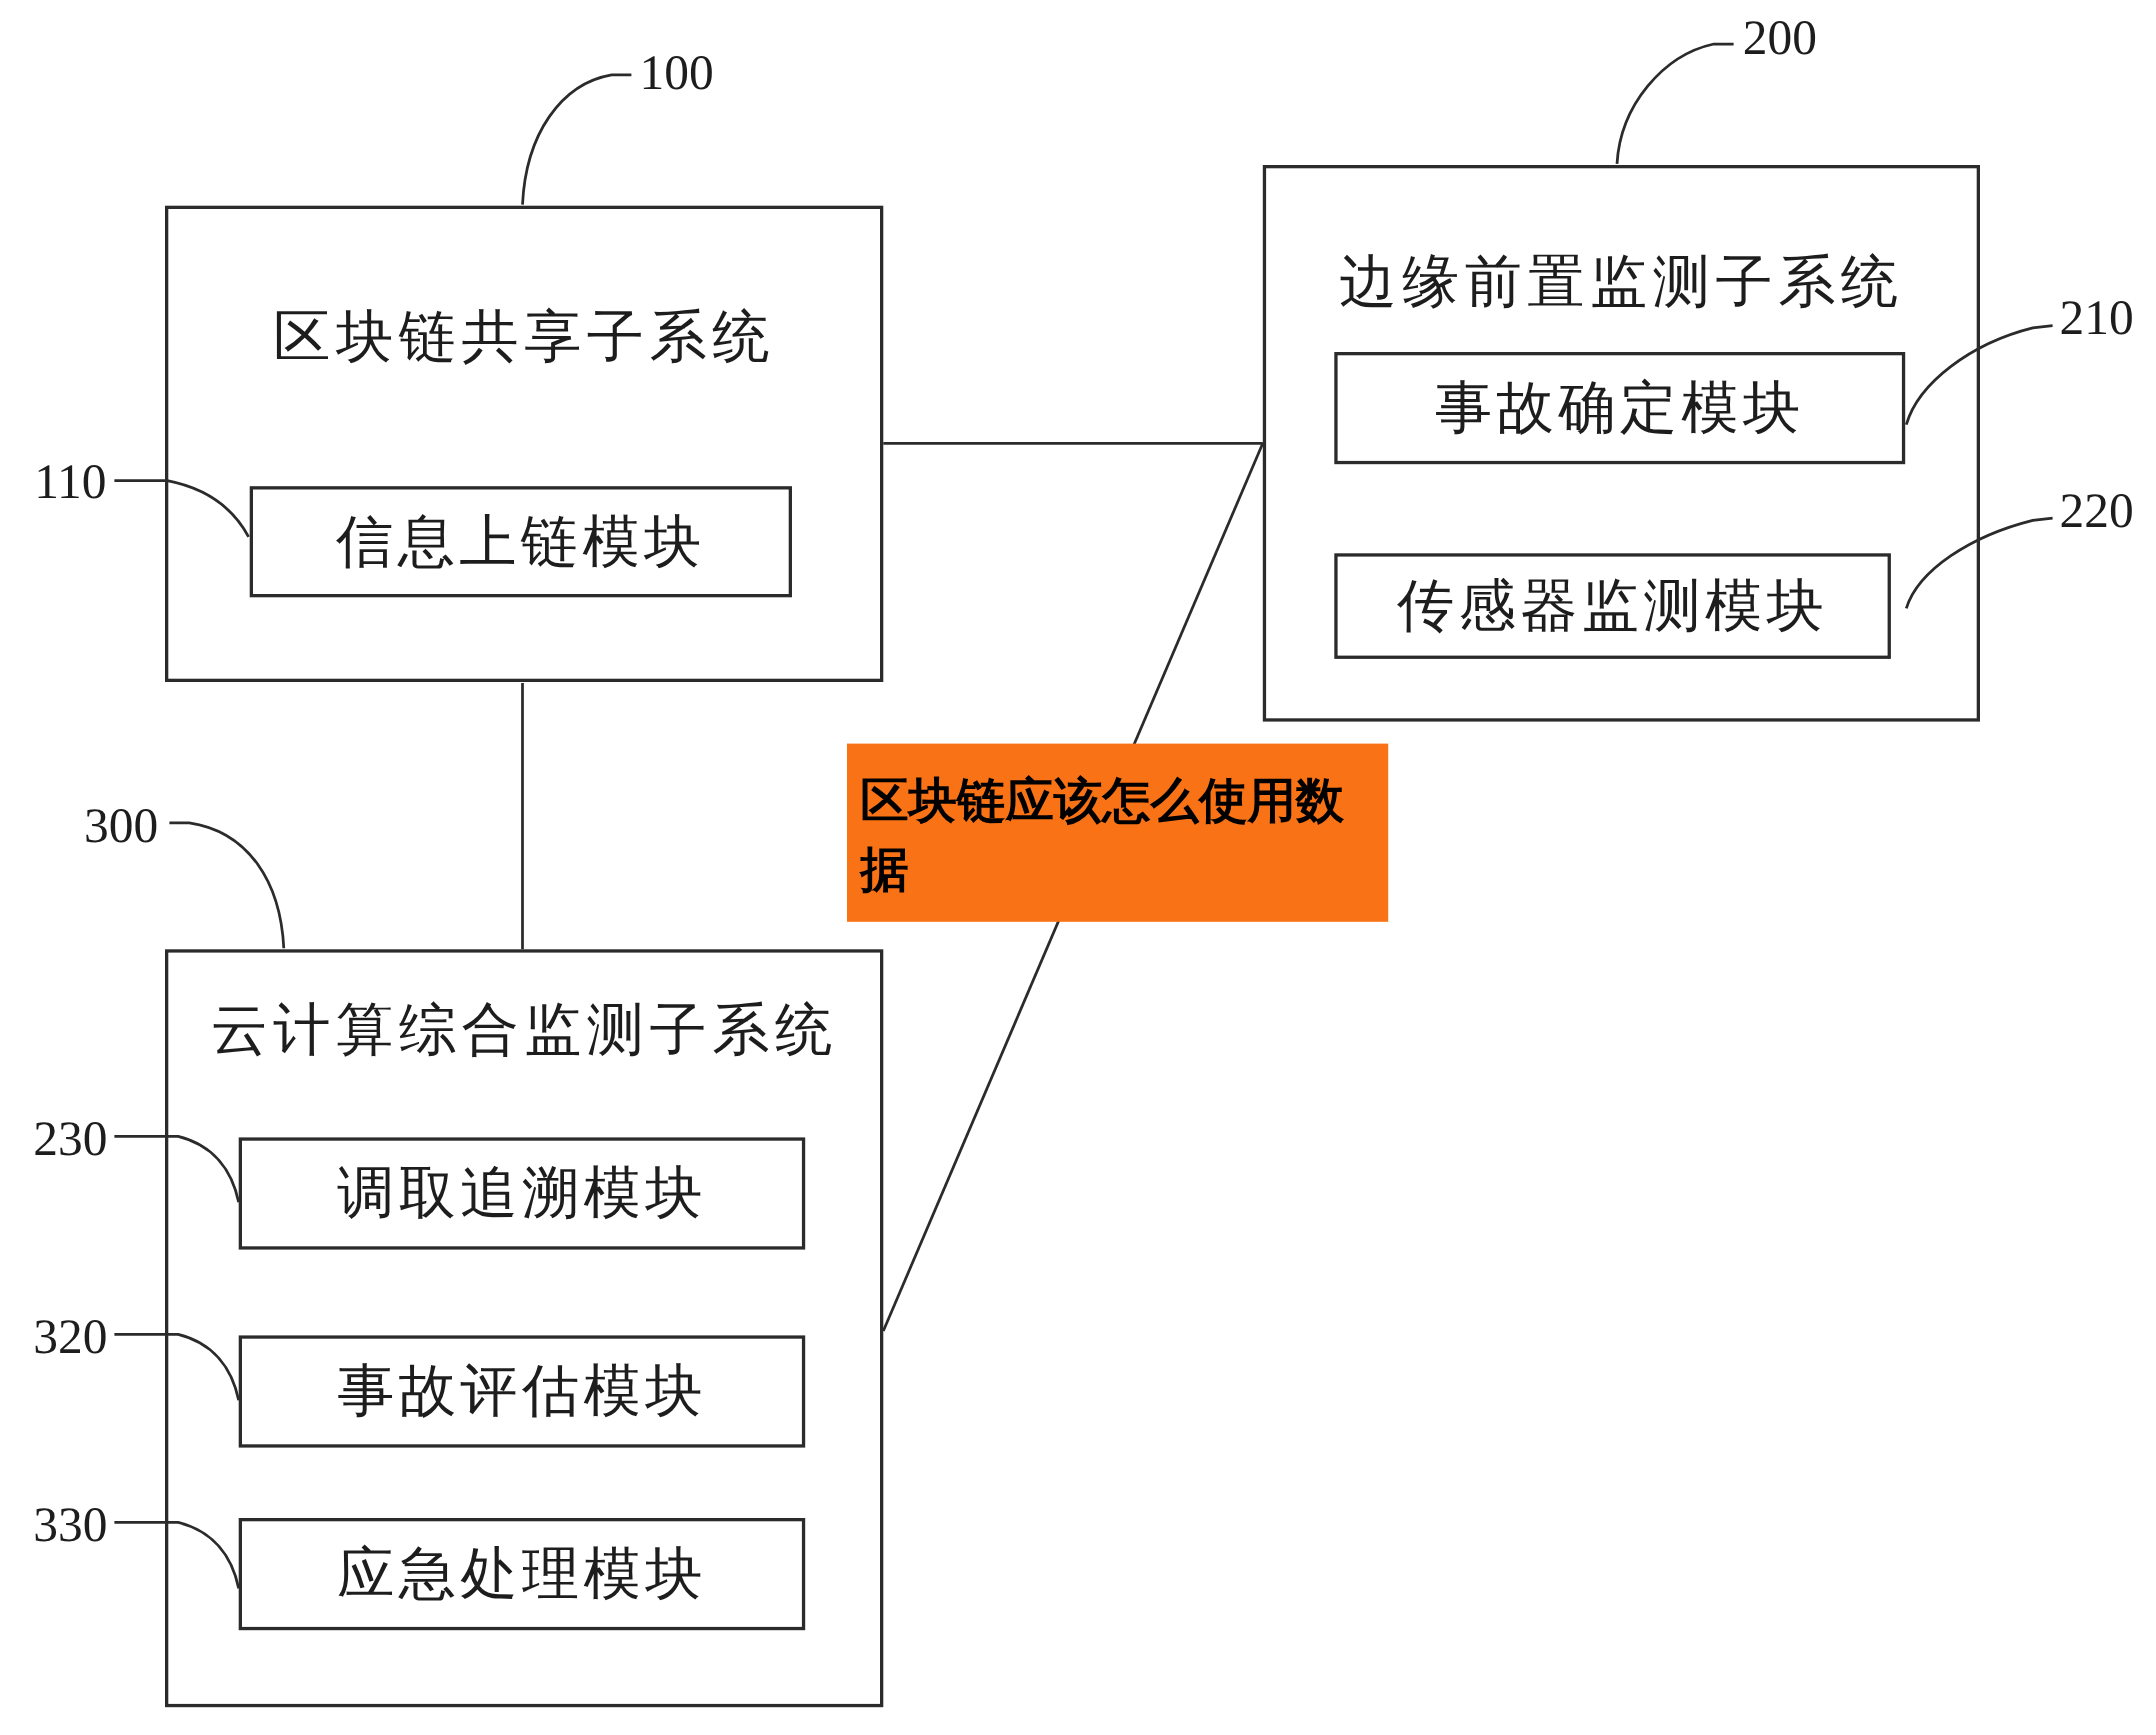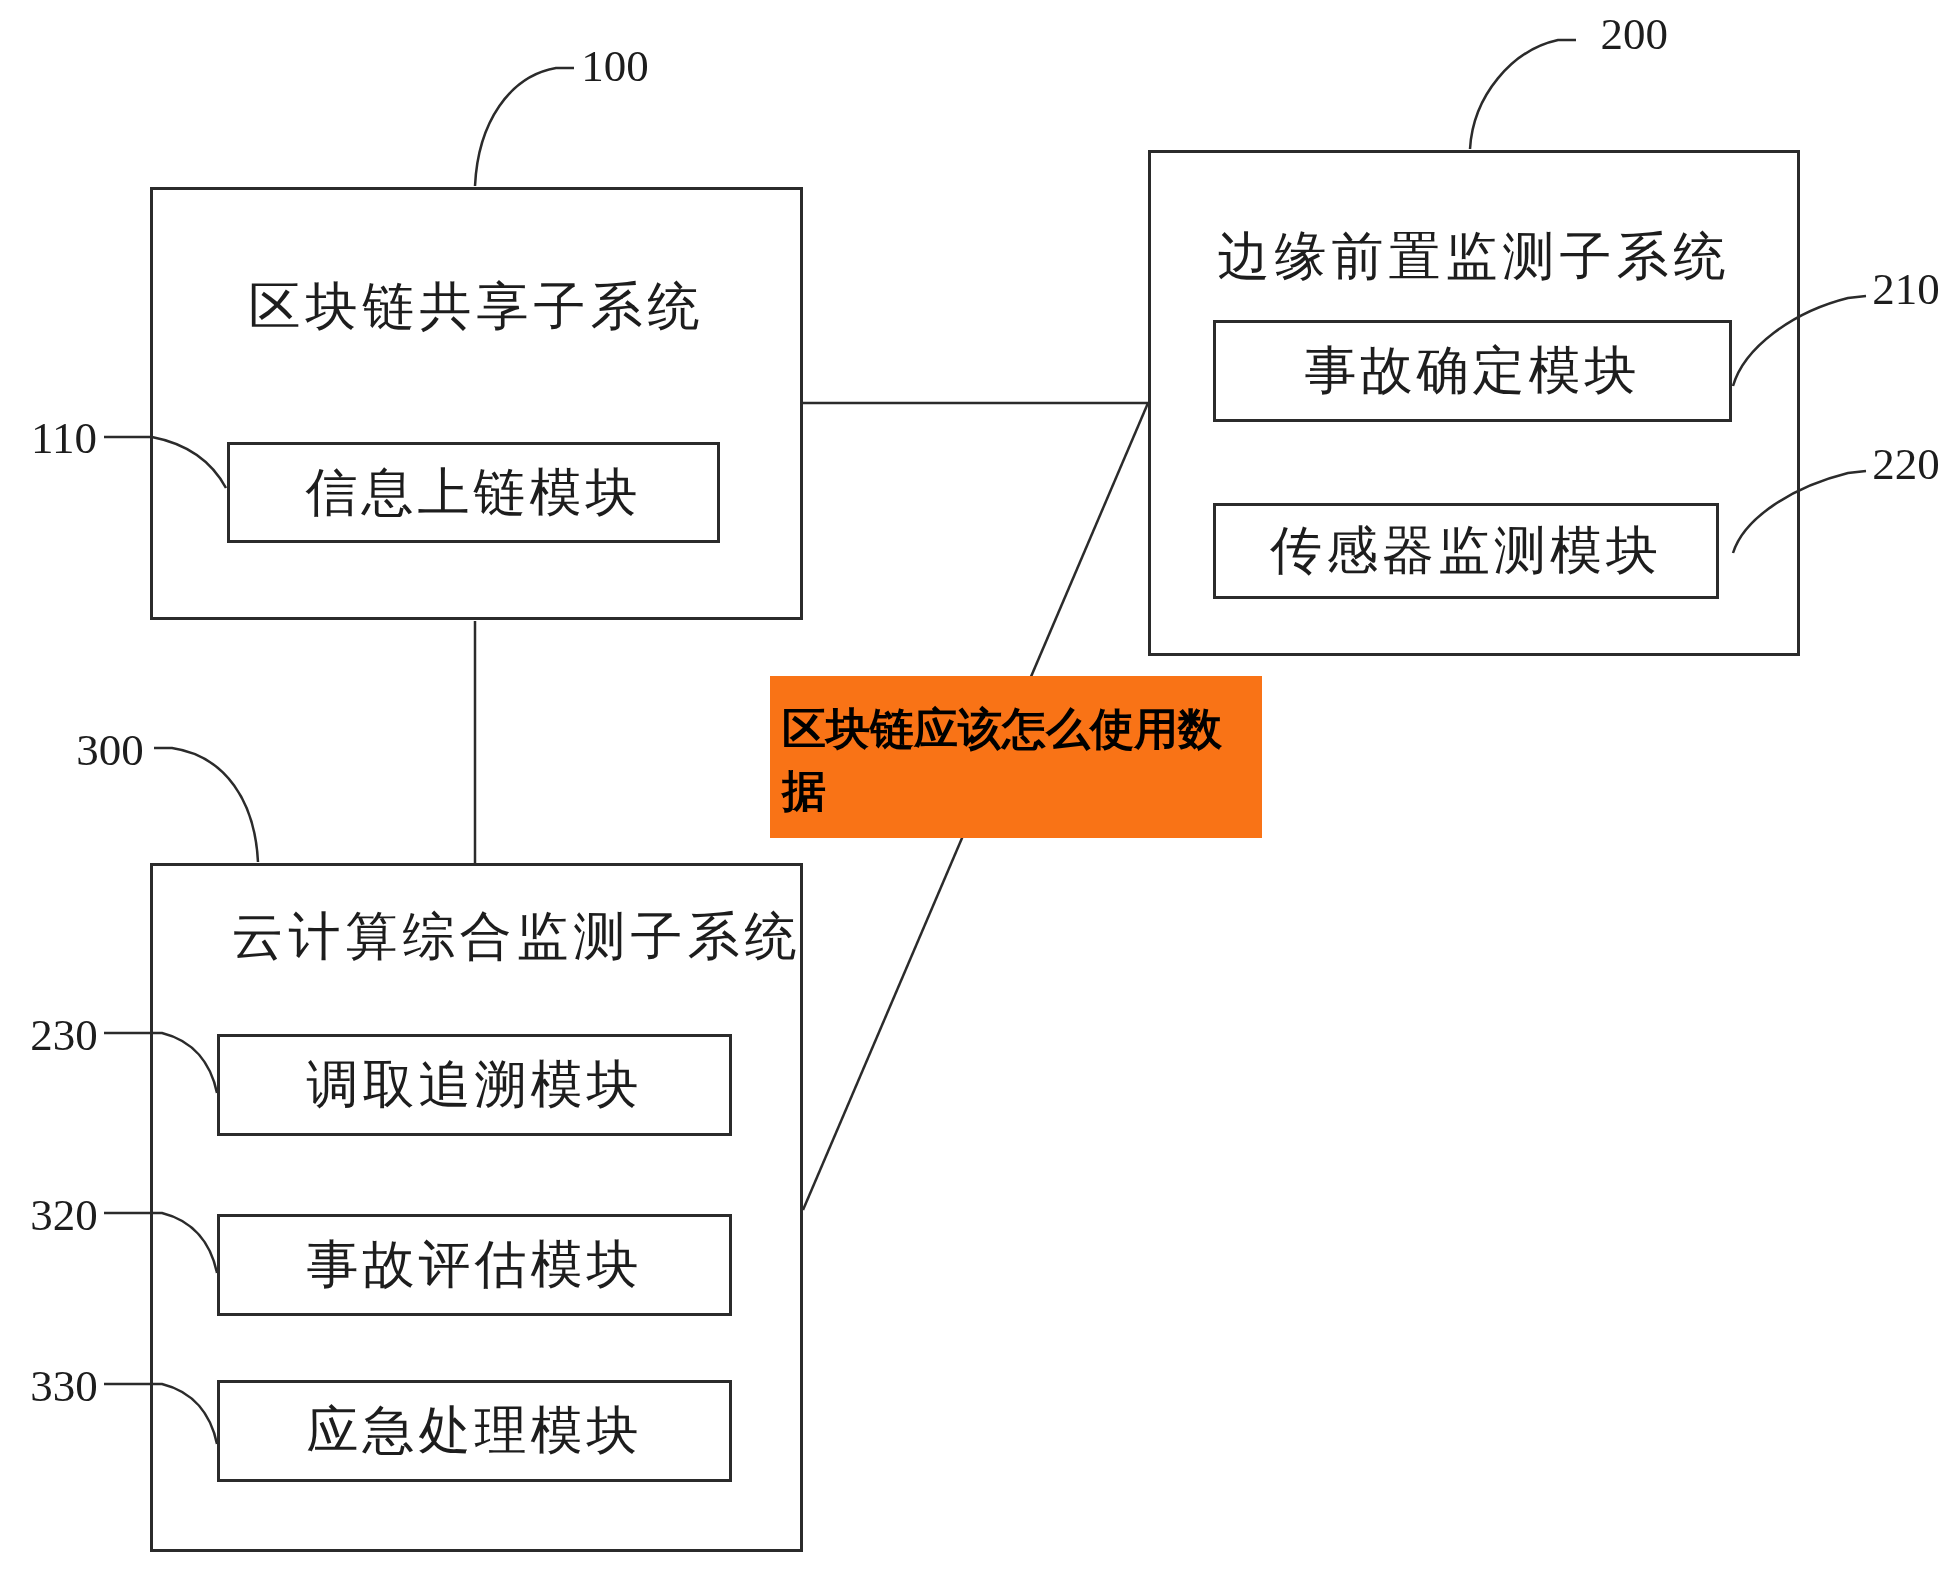--- a/index.html
+++ b/index.html
@@ -108,34 +108,34 @@
   <div class="sys-box" style="left:1148px; top:150px; width:652px; height:506px;"></div>
   <div class="sys-title" style="left:1148px; top:222px; width:652px;">边缘前置监测子系统</div>
   <div class="mod-box" style="left:1213px; top:320px; width:519px; height:102px;">
     <span>事故确定模块</span>
   </div>
   <div class="mod-box" style="left:1213px; top:503px; width:506px; height:96px;">
     <span>传感器监测模块</span>
   </div>
 
   <div class="sys-box" style="left:150px; top:863px; width:653px; height:689px;"></div>
-  <div class="sys-title" style="left:150px; top:902px; width:653px;padding-left:40px;">云计算综合监测子系统</div>
+  <div class="sys-title" style="left:150px; top:902px; width:653px;">云计算综合监测子系统</div>
   <div class="mod-box" style="left:217px; top:1034px; width:515px; height:102px;">
     <span>调取追溯模块</span>
   </div>
   <div class="mod-box" style="left:217px; top:1380px; width:515px; height:102px;">
     <span>应急处理模块</span>
   </div>
   <div class="mod-box" style="left:217px; top:1214px; width:515px; height:102px;">
     <span>事故评估模块</span>
   </div>
 
   <div class="ref-label" style="left:565px; top:40px;">100</div>
   <div class="ref-label" style="left:14px; top:412px;">110</div>
-  <div class="ref-label" style="left:1568px; top:8px;text-align:right;">200</div>
+  <div class="ref-label" style="left:1568px; top:8px;">200</div>
   <div class="ref-label" style="left:1856px; top:263px;">210</div>
   <div class="ref-label" style="left:1856px; top:438px;">220</div>
   <div class="ref-label" style="left:60px; top:724px;">300</div>
   <div class="ref-label" style="left:14px; top:1009px;">230</div>
   <div class="ref-label" style="left:14px; top:1189px;">320</div>
   <div class="ref-label" style="left:14px; top:1360px;">330</div>
 
   <div id="overlay-text">
     <div>区块链应该怎么使用数</div>
     <div>据</div>

